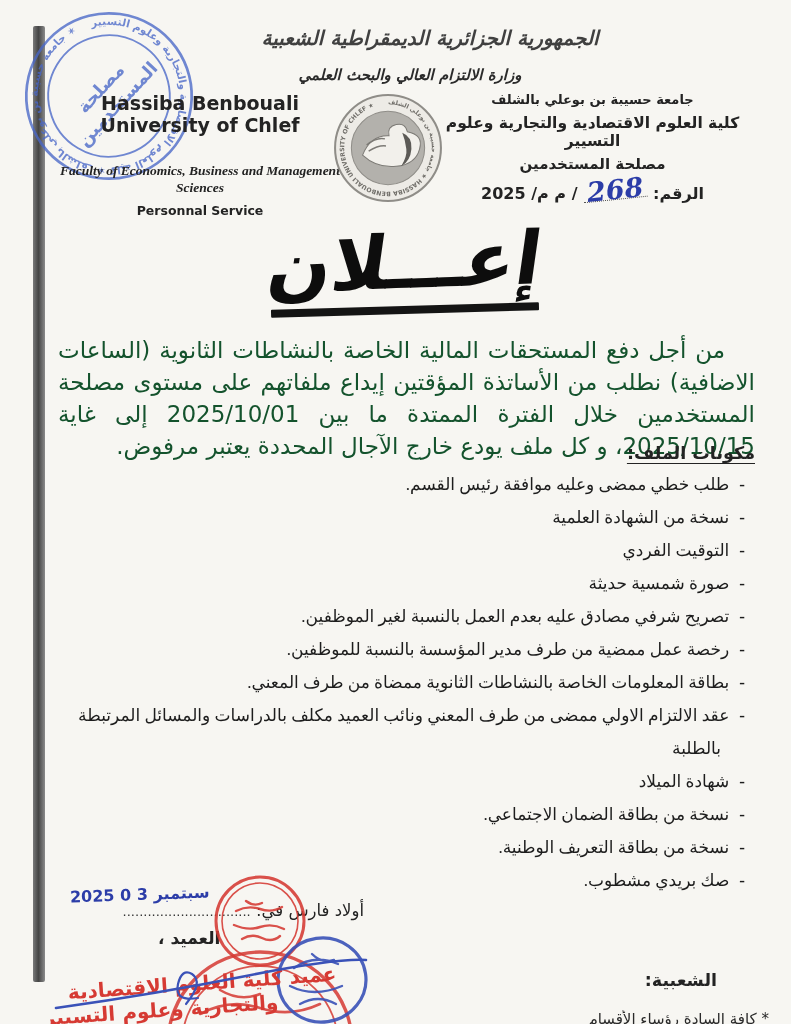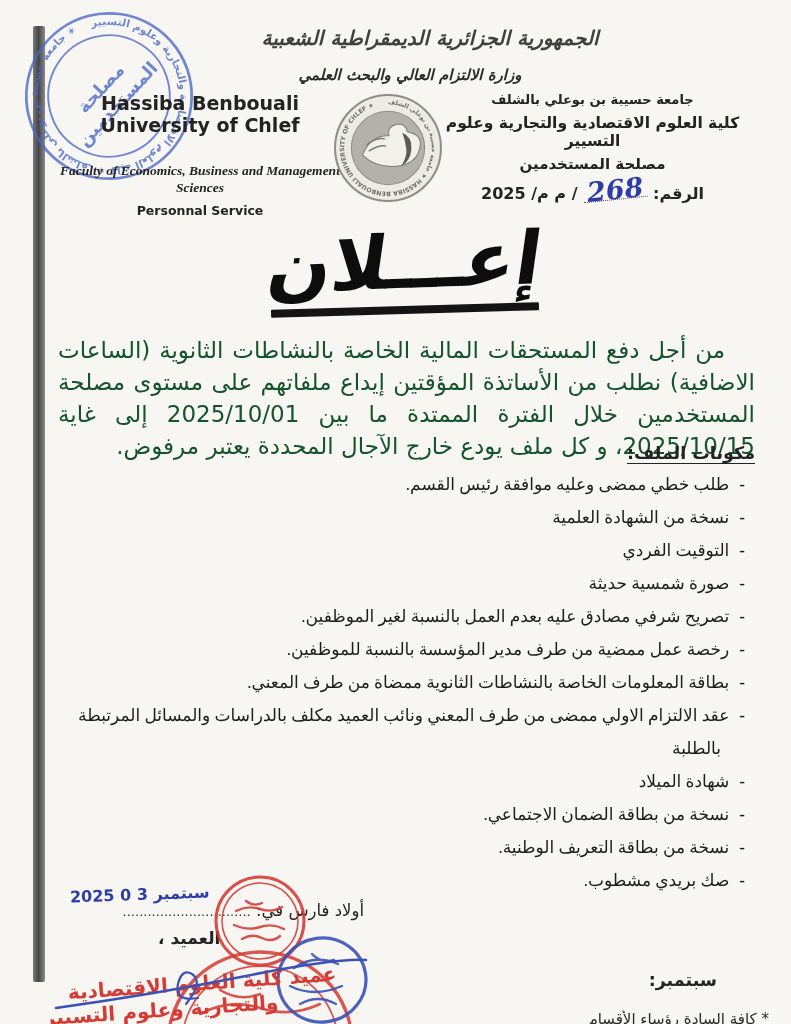--- a/index.html
+++ b/index.html
@@ -225,14 +225,14 @@
 <div class="abs red-line1">عميد كلية العلوم الاقتصادية</div>
 <div class="abs red-line2">والتجارية وعلوم التسيير</div>
 
 <div class="abs sig-scribble">
   <svg width="340" height="78" viewBox="0 0 340 78">
     <path d="M20,62 Q120,48 210,30 T330,14" stroke="#3a52b8" stroke-width="2.6" fill="none" stroke-linecap="round"></path>
     <path d="M150,58 q18,-22 6,-30 q-10,-6 -14,10 q-4,18 20,14" stroke="#3a52b8" stroke-width="2.2" fill="none" stroke-linecap="round"></path>
   </svg>
 </div>
 
-<div class="abs info-heading">سبتمبر:</div>
+<div class="abs info-heading">الشعبية:</div>
 <div class="abs clipped-line">* كافة السادة رؤساء الأقسام</div>
 
 </body></html>

